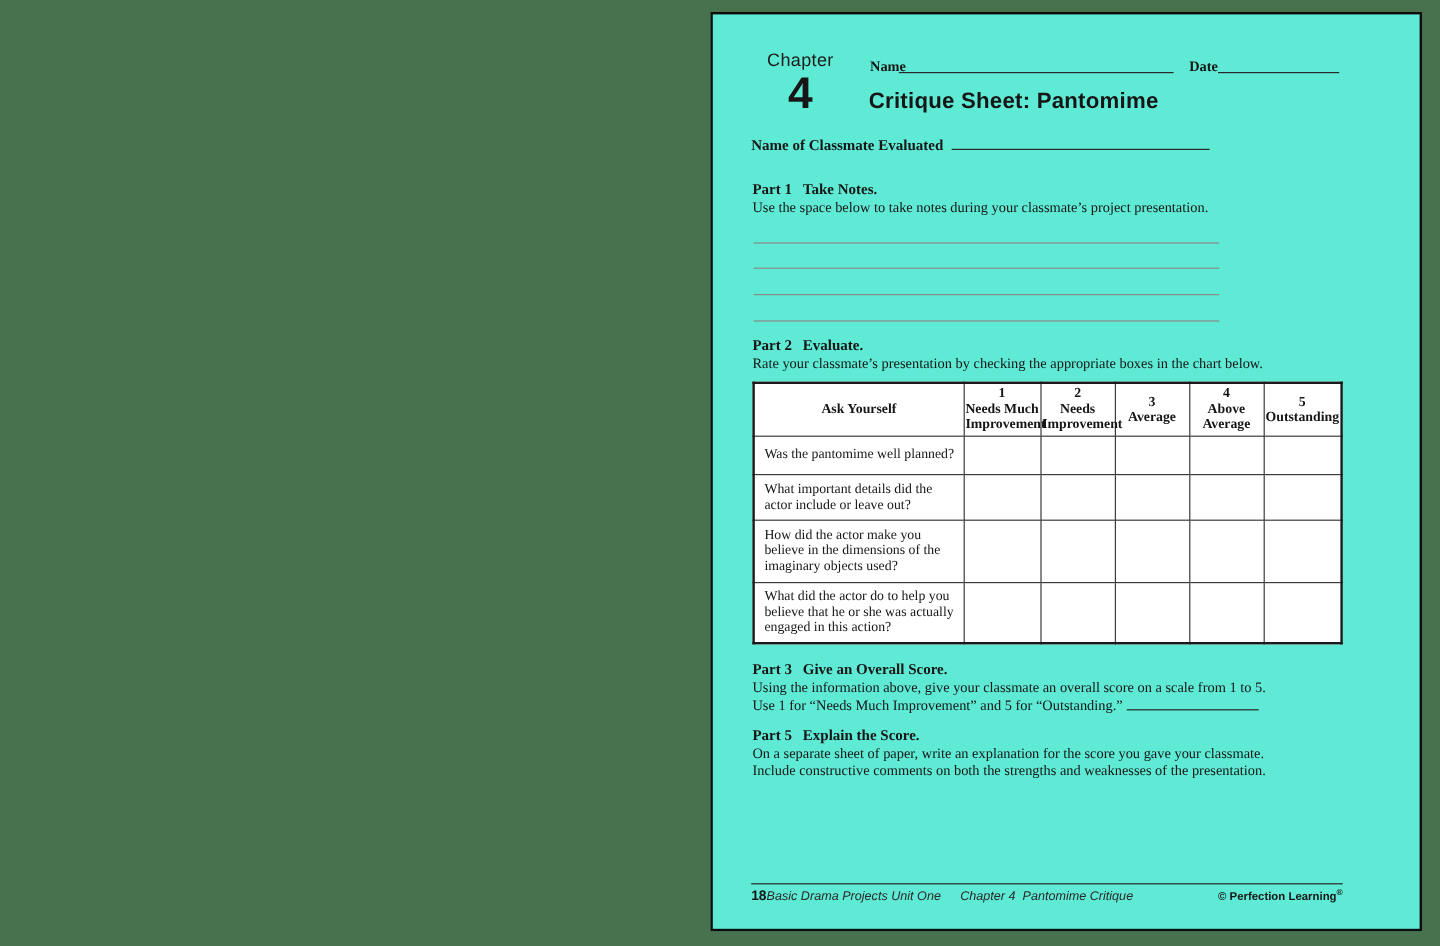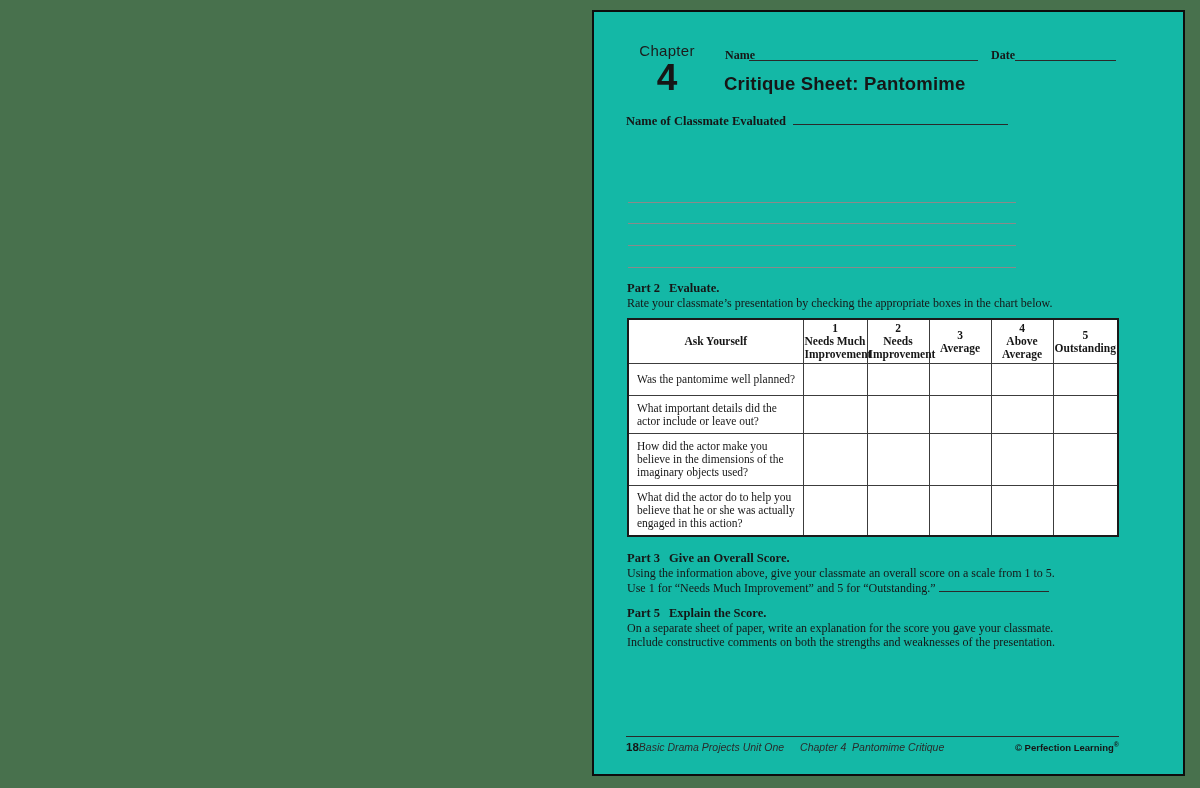--- a/index.html
+++ b/index.html
@@ -1,21 +1,21 @@
 <!DOCTYPE html>
 <html><head>
 <meta charset="utf-8">
 <style>
   * { margin:0; padding:0; box-sizing:border-box; }
   html,body { width:1200px; height:788px; overflow:hidden; }
   body { background:#48714d; font-family:"Liberation Serif", serif; color:#161616; }
 
   .page {
     position:absolute; left:592px; top:10px; width:593px; height:766px;
-    background:#14b8a6; border:2px solid #0d0d0d;
+    background:#5eead4; border:2px solid #0d0d0d;
   }
   .abs { position:absolute; }
 
   
   .chapter-block { left:42px; top:30px; width:62px; text-align:center; }
   .chapter-label { font-family:"Liberation Sans", sans-serif; font-size:15px; color:#1c1c1c; letter-spacing:.3px; }
   .chapter-num { font-family:"Liberation Sans", sans-serif; font-size:37px; font-weight:bold; line-height:34px; margin-top:2px; }
   .name-label { left:131px; top:36px; font-size:12px; font-weight:600; }
   .name-line { left:155px; top:48px; width:229px; border-bottom:1.2px solid #2a2a2a; height:1px; }
   .date-label { left:397px; top:36px; font-size:12px; font-weight:600; }
@@ -70,20 +70,26 @@
   <div class="abs date-label">Date</div>
   <div class="abs date-line"></div>
 
   <div class="abs doc-title">Critique Sheet: Pantomime</div>
 
   <div class="abs classmate-row">
     <span class="classmate-label">Name of Classmate Evaluated</span>
     <span class="classmate-line"></span>
   </div>
 
+  <div class="abs part" id="part1">
+    <div class="part-heading">
+      <span class="part-label">Part 1</span><span>Take Notes.</span>
+    </div>
+    <div>Use the space below to take notes during your classmate’s project presentation.</div>
+  </div>
 
   <div class="abs note-line" style="top:190px"></div>
   <div class="abs note-line" style="top:211px"></div>
   <div class="abs note-line" style="top:233px"></div>
   <div class="abs note-line" style="top:255px"></div>
 
   <div class="abs part" id="part2">
     <div class="part-heading">
       <span class="part-label">Part 2</span><span>Evaluate.</span>
     </div>

